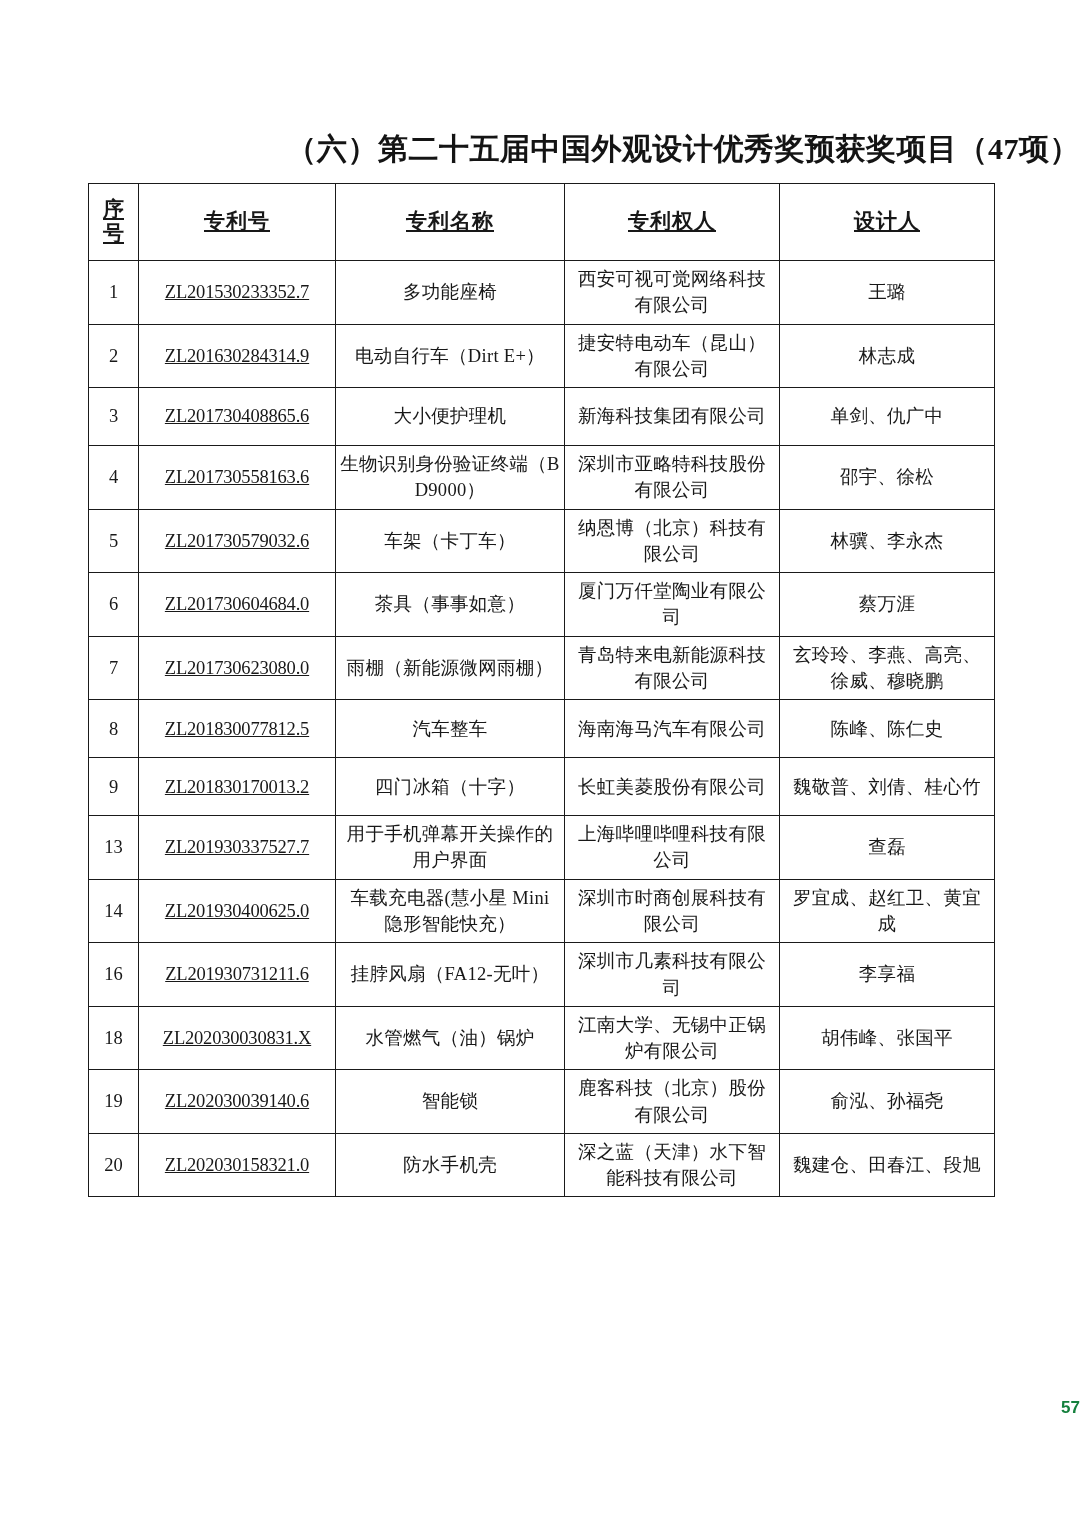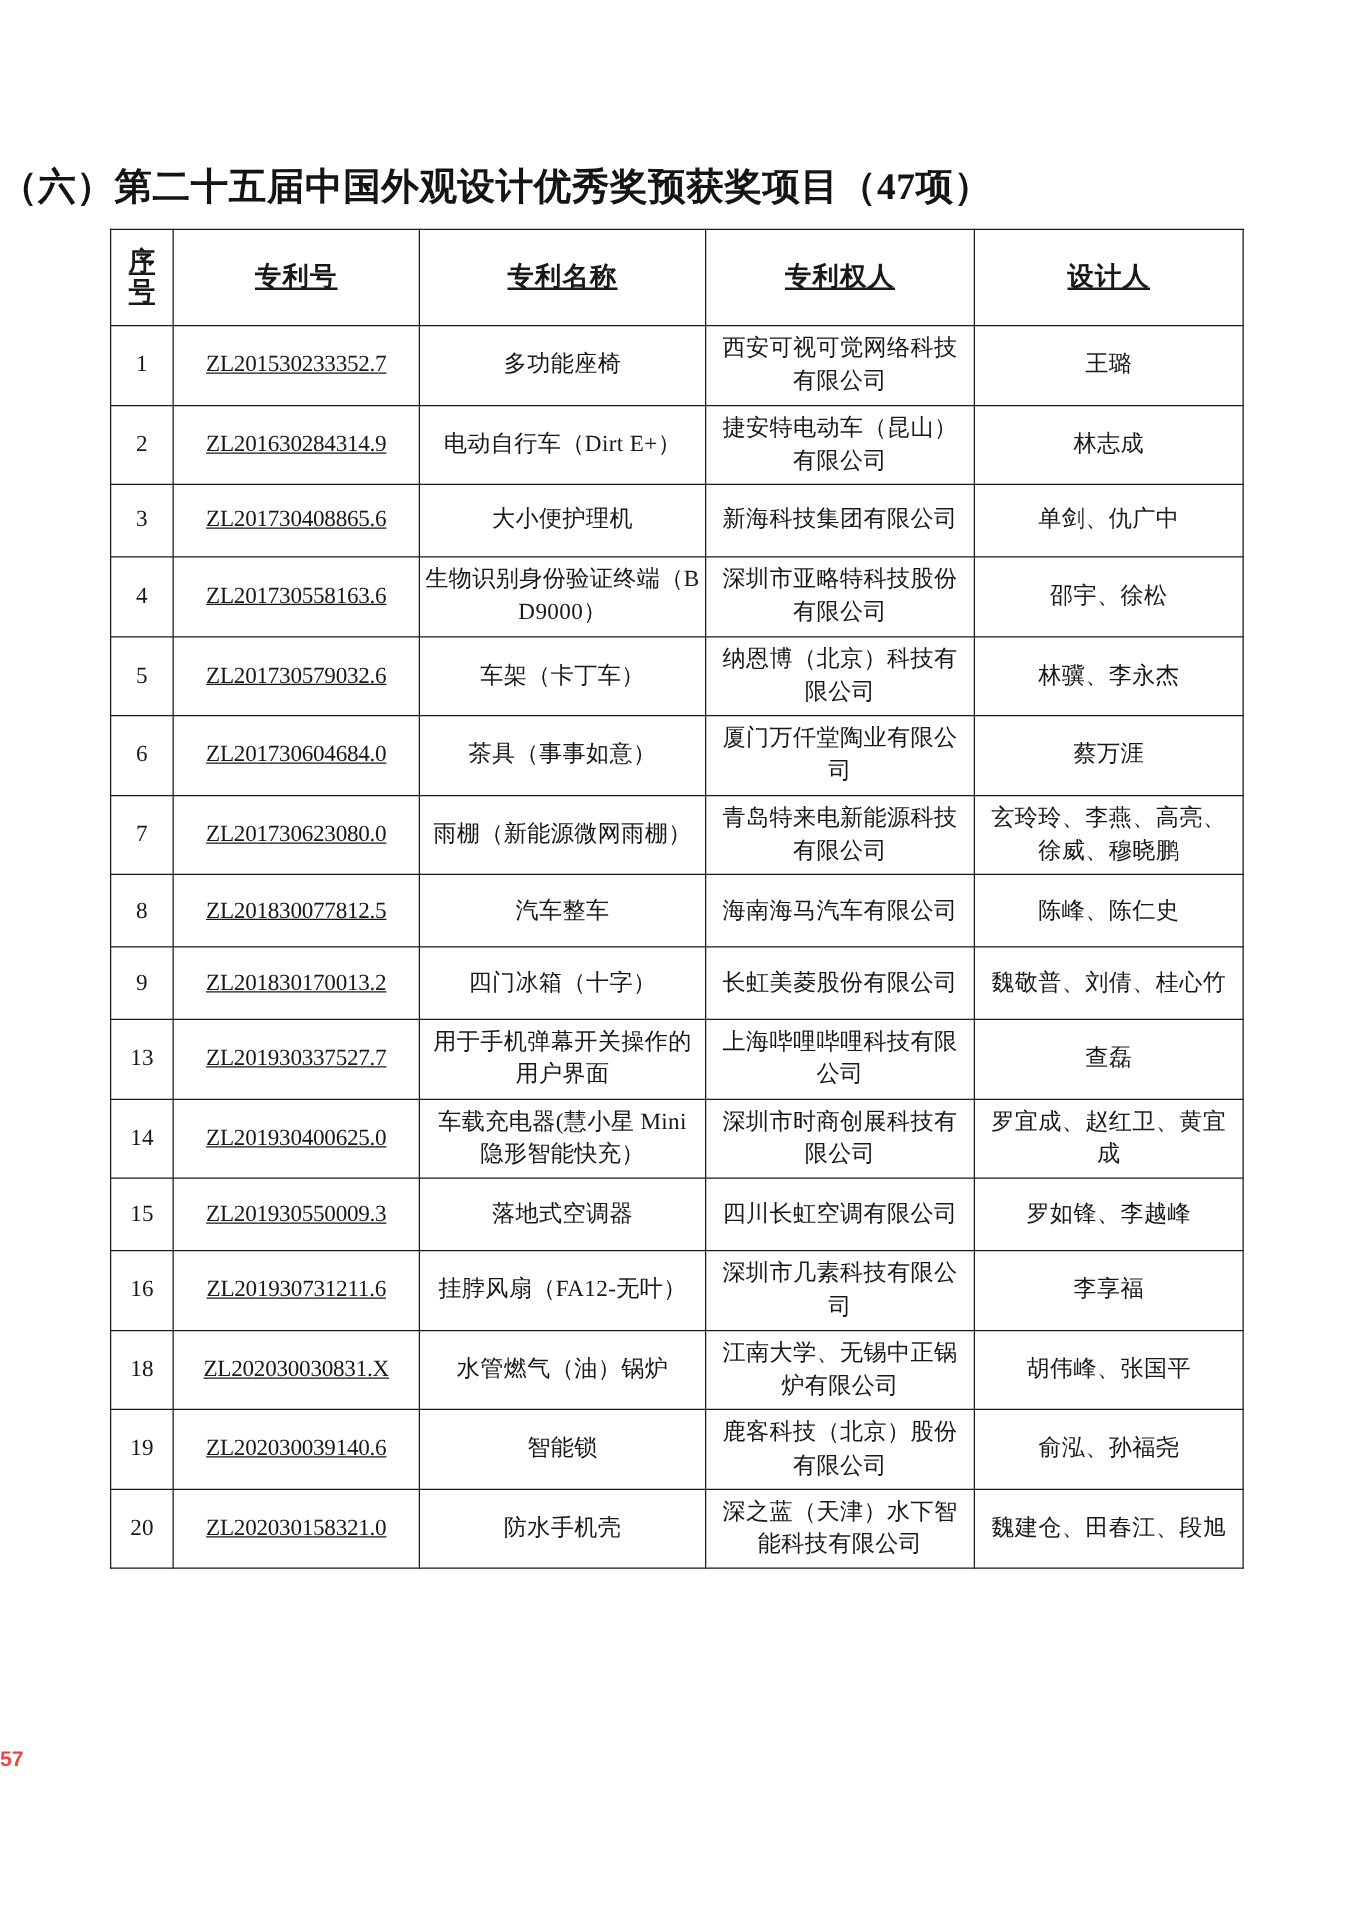--- a/index.html
+++ b/index.html
@@ -21,21 +21,21 @@
     top: 0;
     width: 1080px;
     height: 1527px;
     background: #fff;
   }
   .doc-title {
     position: absolute;
     left: 0;
     top: 129px;
     width: 1080px;
-    text-align: left;
+    text-align: right;
     font-size: 30px;
     font-weight: bold;
     letter-spacing: 0.5px;
     font-family: "Liberation Serif", "DejaVu Serif", serif;
     white-space: nowrap;
   }
   .tbl-wrap {
     position: absolute;
     left: 88px;
     top: 183px;
@@ -92,24 +92,24 @@
     font-size: 19px;
     letter-spacing: 0.3px;
   }
   tbody tr { height: 58px; }
 
   .page-number {
     position: absolute;
     left: 0;
     top: 1398px;
     width: 1080px;
-    text-align: left;
+    text-align: right;
     font-size: 17px;
     font-family: "Liberation Sans", sans-serif;
-    color: #ef4444;
+    color: #15803d;
     font-weight: bold;
   }
 </style>
 </head>
 <body>
 
 <div class="page">
 
   <div class="doc-title">（六）第二十五届中国外观设计优秀奖预获奖项目（47项）</div>
 
@@ -203,27 +203,20 @@
             <td class="cell-desig">查磊</td>
           </tr>
           <tr>
             <td class="cell-idx">14</td>
             <td class="cell-no">ZL201930400625.0</td>
             <td class="cell-name">车载充电器(慧小星 Mini 隐形智能快充）</td>
             <td class="cell-owner">深圳市时商创展科技有限公司</td>
             <td class="cell-desig">罗宜成、赵红卫、黄宜成</td>
           </tr>
           <tr>
-            <td class="cell-idx">15</td>
-            <td class="cell-no">ZL201930550009.3</td>
-            <td class="cell-name">落地式空调器</td>
-            <td class="cell-owner">四川长虹空调有限公司</td>
-            <td class="cell-desig">罗如锋、李越峰</td>
-          </tr>
-          <tr>
             <td class="cell-idx">16</td>
             <td class="cell-no">ZL201930731211.6</td>
             <td class="cell-name">挂脖风扇（FA12-无叶）</td>
             <td class="cell-owner">深圳市几素科技有限公司</td>
             <td class="cell-desig">李享福</td>
           </tr>
           <tr>
             <td class="cell-idx">18</td>
             <td class="cell-no">ZL202030030831.X</td>
             <td class="cell-name">水管燃气（油）锅炉</td>

